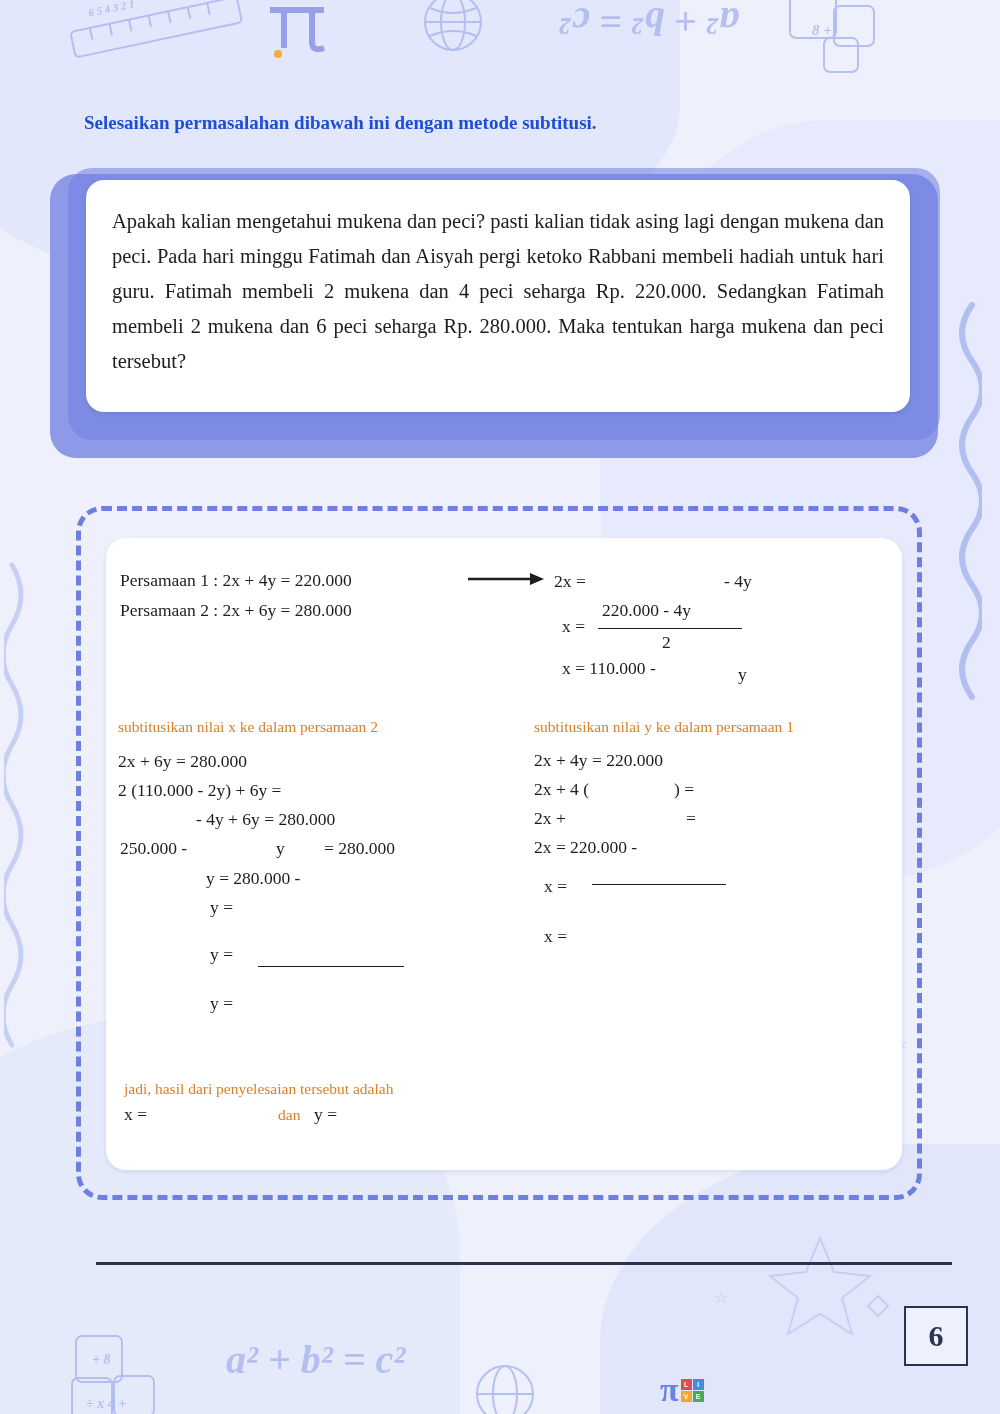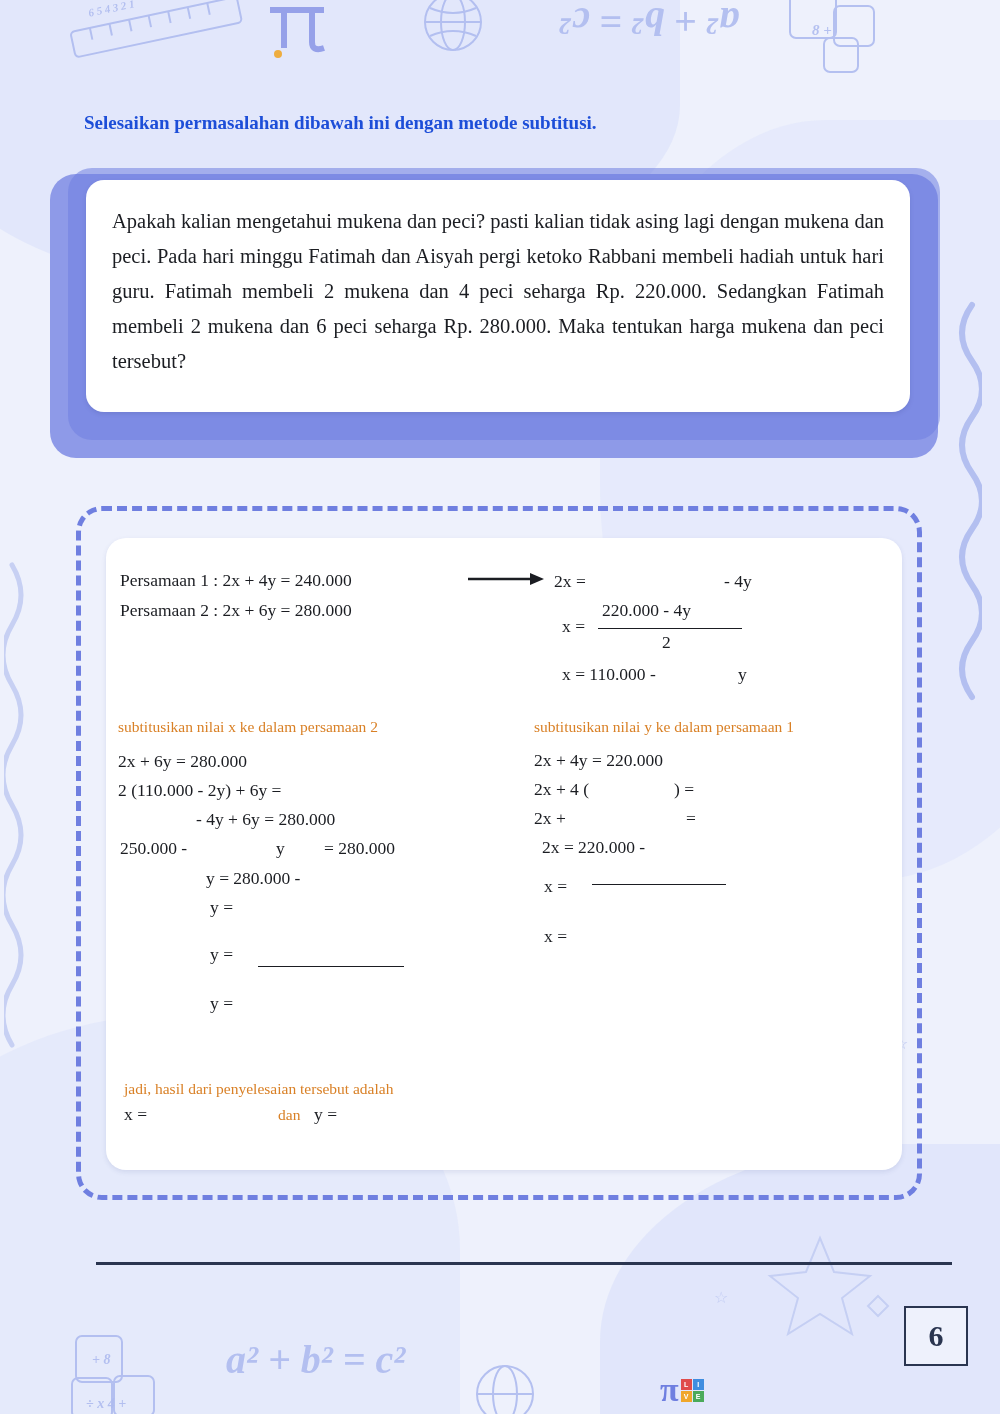--- a/index.html
+++ b/index.html
@@ -391,38 +391,38 @@
   <div class="q-shadow-mid"></div>
   <div class="q-card">
     <div class="q-text">Apakah kalian mengetahui mukena dan peci? pasti kalian tidak asing lagi dengan mukena dan peci. Pada hari minggu Fatimah dan Aisyah pergi ketoko Rabbani membeli hadiah untuk hari guru. Fatimah membeli 2 mukena dan 4 peci seharga Rp. 220.000.  Sedangkan Fatimah membeli 2 mukena dan 6 peci seharga Rp. 280.000. Maka tentukan harga mukena dan peci tersebut?</div>
   </div>
 
   <div class="work-dashed"></div>
   <div class="work-card"></div>
 
   <div class="work">
 
-    <div class="ln" style="left:14px; top:32px;">Persamaan 1 : 2x + 4y = 240.000</div>
+    <div class="ln" style="left:14px; top:32px;">Persamaan 1 : 2x + 4y = 220.000</div>
     <div class="ln" style="left:14px; top:62px;">Persamaan 2 : 2x + 6y = 280.000</div>
 
     <svg class="arrow-wrap" viewBox="0 0 78 14">
       <line x1="2" y1="7" x2="64" y2="7" stroke="#1b1d22" stroke-width="2.5"></line>
       <polygon points="64,1 78,7 64,13" fill="#1b1d22"></polygon>
     </svg>
 
     <div class="ln" style="left:448px; top:33px;">2x =</div>
     <div class="ln" style="left:500px; top:33px; width:118px; height:22px;"></div>
     <div class="ln" style="left:618px; top:33px;">- 4y</div>
 
     <div class="ln" style="left:456px; top:78px;">x =</div>
     <div class="ln" style="left:496px; top:62px;">220.000 - 4y</div>
     <div class="frac-bar" style="left:492px; top:90px; width:144px;"></div>
     <div class="ln" style="left:556px; top:94px;">2</div>
 
-    <div class="ln" style="left:456px; top:126px;text-align:right;">x = 110.000 -</div>
+    <div class="ln" style="left:456px; top:120px;text-align:right;">x = 110.000 -</div>
     <div class="ln" style="left:594px; top:126px; width:40px; height:22px;"></div>
     <div class="ln" style="left:632px; top:126px;">y</div>
 
     <div class="hint" style="left:12px; top:180px;">subtitusikan nilai x ke dalam persamaan 2</div>
     <div class="ln" style="left:12px; top:213px;">2x + 6y = 280.000</div>
     <div class="ln" style="left:12px; top:242px;">2 (110.000 - 2y) + 6y =</div>
     <div class="ln" style="left:314px; top:242px; width:110px; height:22px;"></div>
     <div class="ln" style="left:60px; top:271px; width:80px; height:22px;"></div>
     <div class="ln" style="left:90px; top:271px;">- 4y + 6y = 280.000</div>
     <div class="ln" style="left:14px; top:300px;">250.000 -</div>
@@ -443,21 +443,21 @@
     <div class="hint" style="left:428px; top:180px;">subtitusikan nilai y ke dalam persamaan 1</div>
     <div class="ln" style="left:428px; top:212px;">2x + 4y = 220.000</div>
     <div class="ln" style="left:428px; top:241px;">2x + 4 (</div>
     <div class="ln" style="left:498px; top:241px; width:74px; height:22px;"></div>
     <div class="ln" style="left:568px; top:241px;">)  =</div>
     <div class="ln" style="left:600px; top:241px; width:90px; height:22px;"></div>
     <div class="ln" style="left:428px; top:270px;">2x +</div>
     <div class="ln" style="left:484px; top:270px; width:90px; height:22px;"></div>
     <div class="ln" style="left:580px; top:270px;">=</div>
     <div class="ln" style="left:600px; top:270px; width:90px; height:22px;"></div>
-    <div class="ln" style="left:428px; top:299px;margin-left:8px;">2x = 220.000 -</div>
+    <div class="ln" style="left:428px; top:299px;">2x = 220.000 -</div>
     <div class="ln" style="left:562px; top:299px; width:110px; height:22px;"></div>
 
     <div class="ln" style="left:438px; top:338px;">x =</div>
     <div class="blank-line" style="left:486px; top:346px; width:134px;"></div>
 
     <div class="ln" style="left:438px; top:388px;">x =</div>
     <div class="ln" style="left:486px; top:388px; width:140px; height:22px;"></div>
 
     <div class="hint" style="left:18px; top:542px;">jadi, hasil dari penyelesaian tersebut adalah</div>
     <div class="ln" style="left:18px; top:566px;">x =</div>

